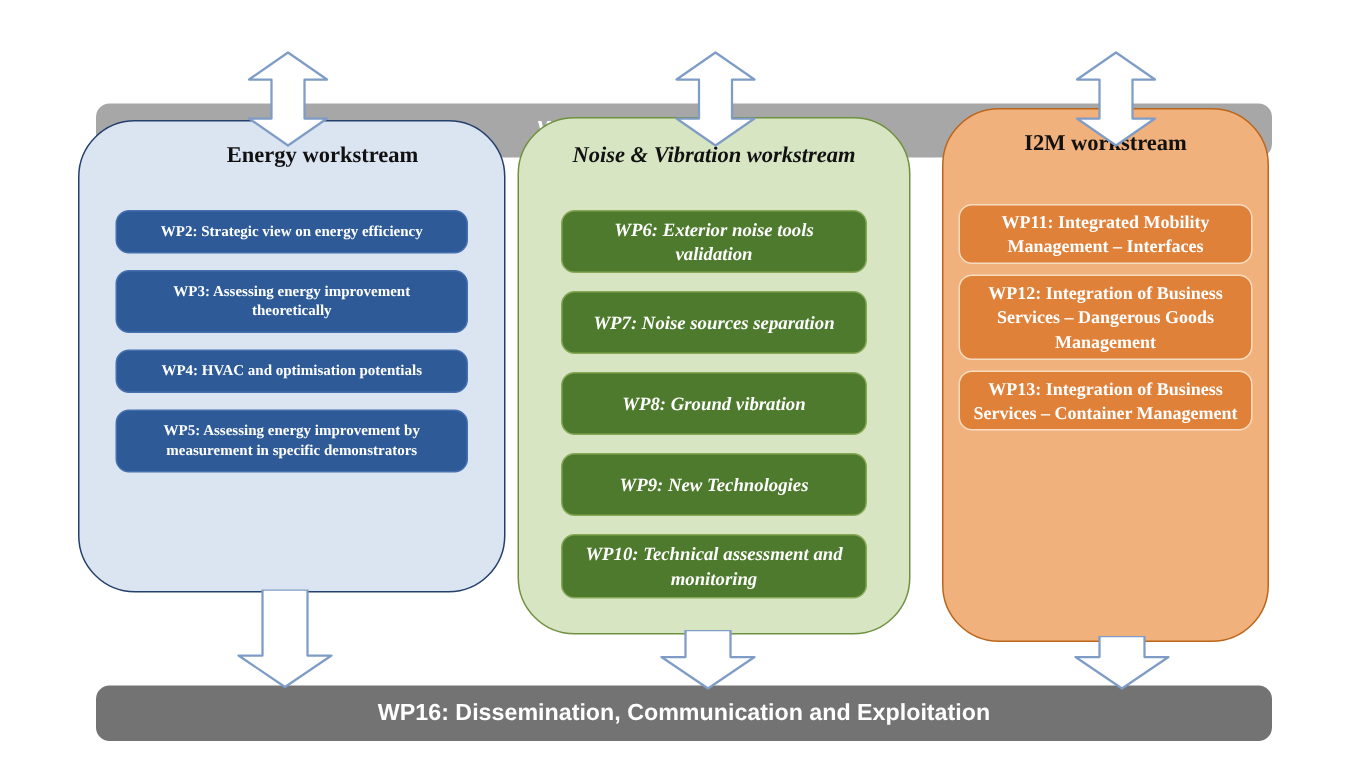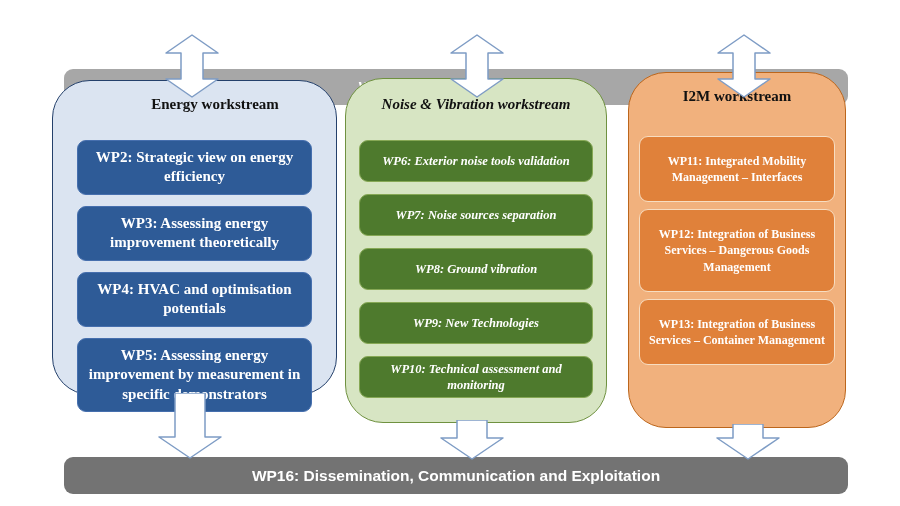--- a/index.html
+++ b/index.html
@@ -27,23 +27,23 @@
   .panel.energy h2{margin-bottom:26px;margin-left:41px;}
   .panel.noise{left:345px;top:78px;width:262px;height:345px;background:#d7e5c3;border:1.5px solid #6f9140;padding-top:16px;font-style:italic;}
   .panel.noise h2{margin-bottom:26px;}
   .panel.i2m{left:628px;top:72px;width:218px;height:356px;background:#f1b17d;border:1.5px solid #bc661c;padding-top:14px;}
   .panel.i2m h2{margin-bottom:30px;}
   
   .box{
     box-sizing:border-box;border-radius:9px;display:flex;align-items:center;justify-content:center;
     text-align:center;color:#ffffff;font-weight:700;
   }
-  .panel.energy .box{width:235px;background:#2e5b97;border:1px solid #466fae;font-size:15px;line-height:1.3;padding:7px 10px;margin-bottom:11px;}
-  .panel.noise  .box{width:234px;background:#4e7a2d;border:1px solid #86a855;font-size:12.5px;line-height:1.3;padding:4px 8px;min-height:42px;margin-bottom:12px;}
-  .panel.i2m    .box{width:196px;background:#e0813a;border:1px solid #f7ddc1;font-size:12px;line-height:1.35;padding:16px 8px;margin-bottom:7px;}
+  .panel.energy .box{width:235px;background:#2e5b97;border:1px solid #466fae;font-size:10px;line-height:1.3;padding:7px 10px;margin-bottom:11px;}
+  .panel.noise  .box{width:204px;background:#4e7a2d;border:1px solid #86a855;font-size:12.5px;line-height:1.3;padding:4px 8px;min-height:42px;margin-bottom:12px;}
+  .panel.i2m    .box{width:196px;background:#e0813a;border:1px solid #f7ddc1;font-size:12px;line-height:1.35;padding:3px 8px;margin-bottom:7px;}
   
   .arrow{position:absolute;z-index:5;}
   .arrow polygon{fill:#ffffff;stroke:#7e9cc5;stroke-width:1.5;stroke-linejoin:round;}
 </style>
 </head>
 <body>
 
 <div class="stage">
 
   <div class="bar top">

